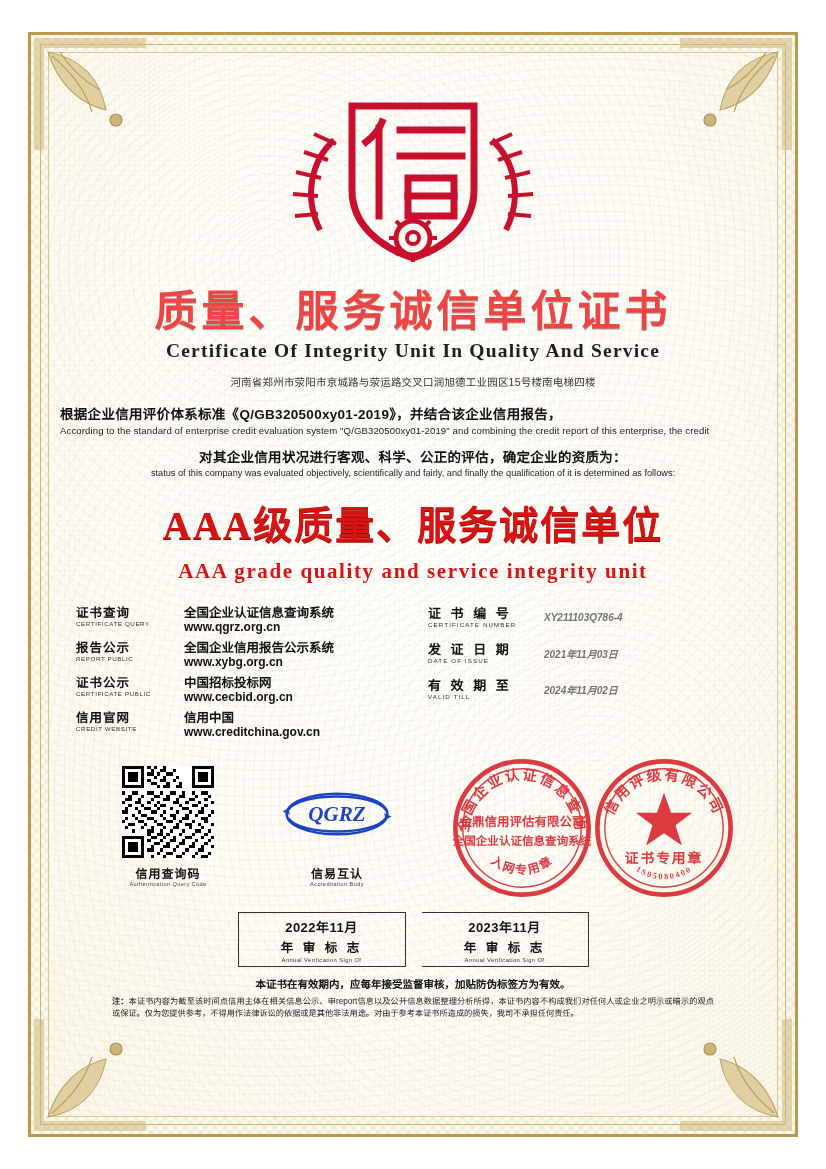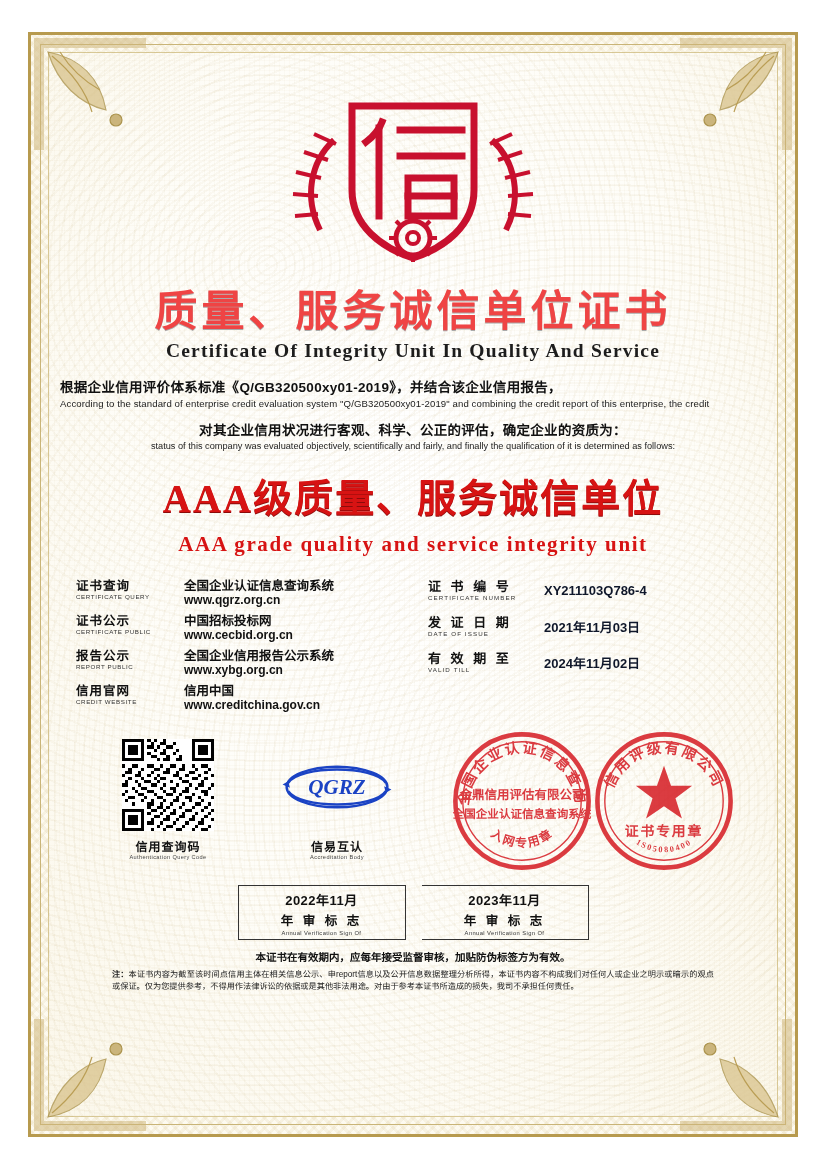--- a/index.html
+++ b/index.html
@@ -90,21 +90,21 @@
   .lab{width:108px;flex:0 0 108px;}
   .lab .zh{font-size:12.5px;color:#111;font-weight:bold;letter-spacing:1px;line-height:14px;}
   .lab .en{font-size:6.2px;color:#333;letter-spacing:.6px;line-height:8px;}
   .val{font-size:12.5px;color:#111;font-weight:bold;line-height:14px;}
   .val .u{display:block;font-size:12px;font-weight:bold;color:#111;}
 
   .row-r{display:flex;align-items:center;margin-bottom:13px;}
   .lab-r{width:116px;flex:0 0 116px;}
   .lab-r .zh{font-size:13px;color:#111;font-weight:bold;letter-spacing:3px;line-height:15px;}
   .lab-r .en{font-size:6.2px;color:#333;letter-spacing:1.1px;line-height:8px;}
-  .val-r{font-size:13px;color:#0f172a;font-weight:bold;}
+  .val-r{font-size:10px;color:#737373;font-weight:bold;font-style:italic;}
 
   
   .badges{position:relative;height:150px;margin-top:14px;}
   .qr{position:absolute;left:62px;top:6px;width:92px;height:92px;}
   .cap{position:absolute;text-align:center;width:150px;}
   .cap .zh{font-size:12px;font-weight:bold;color:#111;letter-spacing:1px;}
   .cap .en{font-size:5.6px;color:#444;letter-spacing:.4px;}
 
   .qgrz{position:absolute;left:212px;top:18px;width:130px;height:72px;}
 
@@ -215,20 +215,21 @@
               <path d="M17 -17 L13 -13"></path>
               <path d="M-17 17 L-13 13"></path>
           </g>
         </g>
       </svg>
     </div>
 
     <div class="title-cn">质量、服务诚信单位证书</div>
     <div class="title-en">Certificate Of Integrity Unit In Quality And Service</div>
 
+    <div class="address">河南省郑州市荥阳市京城路与荥运路交叉口润旭德工业园区15号楼南电梯四楼</div>
 
     <div class="para">
       <div class="cn">根据企业信用评价体系标准《Q/GB320500xy01-2019》，并结合该企业信用报告，</div>
       <div class="en">According to the standard of enterprise credit evaluation system "Q/GB320500xy01-2019" and combining the credit report of this enterprise, the credit</div>
     </div>
     <div class="para2">
       <div class="cn">对其企业信用状况进行客观、科学、公正的评估，确定企业的资质为：</div>
       <div class="en">status of this company was evaluated objectively, scientifically and fairly, and finally the qualification of it is determined as follows:</div>
     </div>
 
@@ -244,37 +245,37 @@
             <div class="en">CERTIFICATE QUERY</div>
           </div>
           <div class="val">
             <span>全国企业认证信息查询系统</span>
             <span class="u">www.qgrz.org.cn</span>
           </div>
         </div>
 
         <div class="row">
           <div class="lab">
+            <div class="zh">报告公示</div>
+            <div class="en">REPORT PUBLIC</div>
+          </div>
+          <div class="val">
+            <span>全国企业信用报告公示系统</span>
+            <span class="u">www.xybg.org.cn</span>
+          </div>
+        </div>
+
+        <div class="row">
+          <div class="lab">
             <div class="zh">证书公示</div>
             <div class="en">CERTIFICATE PUBLIC</div>
           </div>
           <div class="val">
             <span>中国招标投标网</span>
             <span class="u">www.cecbid.org.cn</span>
-          </div>
-        </div>
-
-        <div class="row">
-          <div class="lab">
-            <div class="zh">报告公示</div>
-            <div class="en">REPORT PUBLIC</div>
-          </div>
-          <div class="val">
-            <span>全国企业信用报告公示系统</span>
-            <span class="u">www.xybg.org.cn</span>
           </div>
         </div>
 
         <div class="row">
           <div class="lab">
             <div class="zh">信用官网</div>
             <div class="en">CREDIT WEBSITE</div>
           </div>
           <div class="val">
             <span>信用中国</span>

